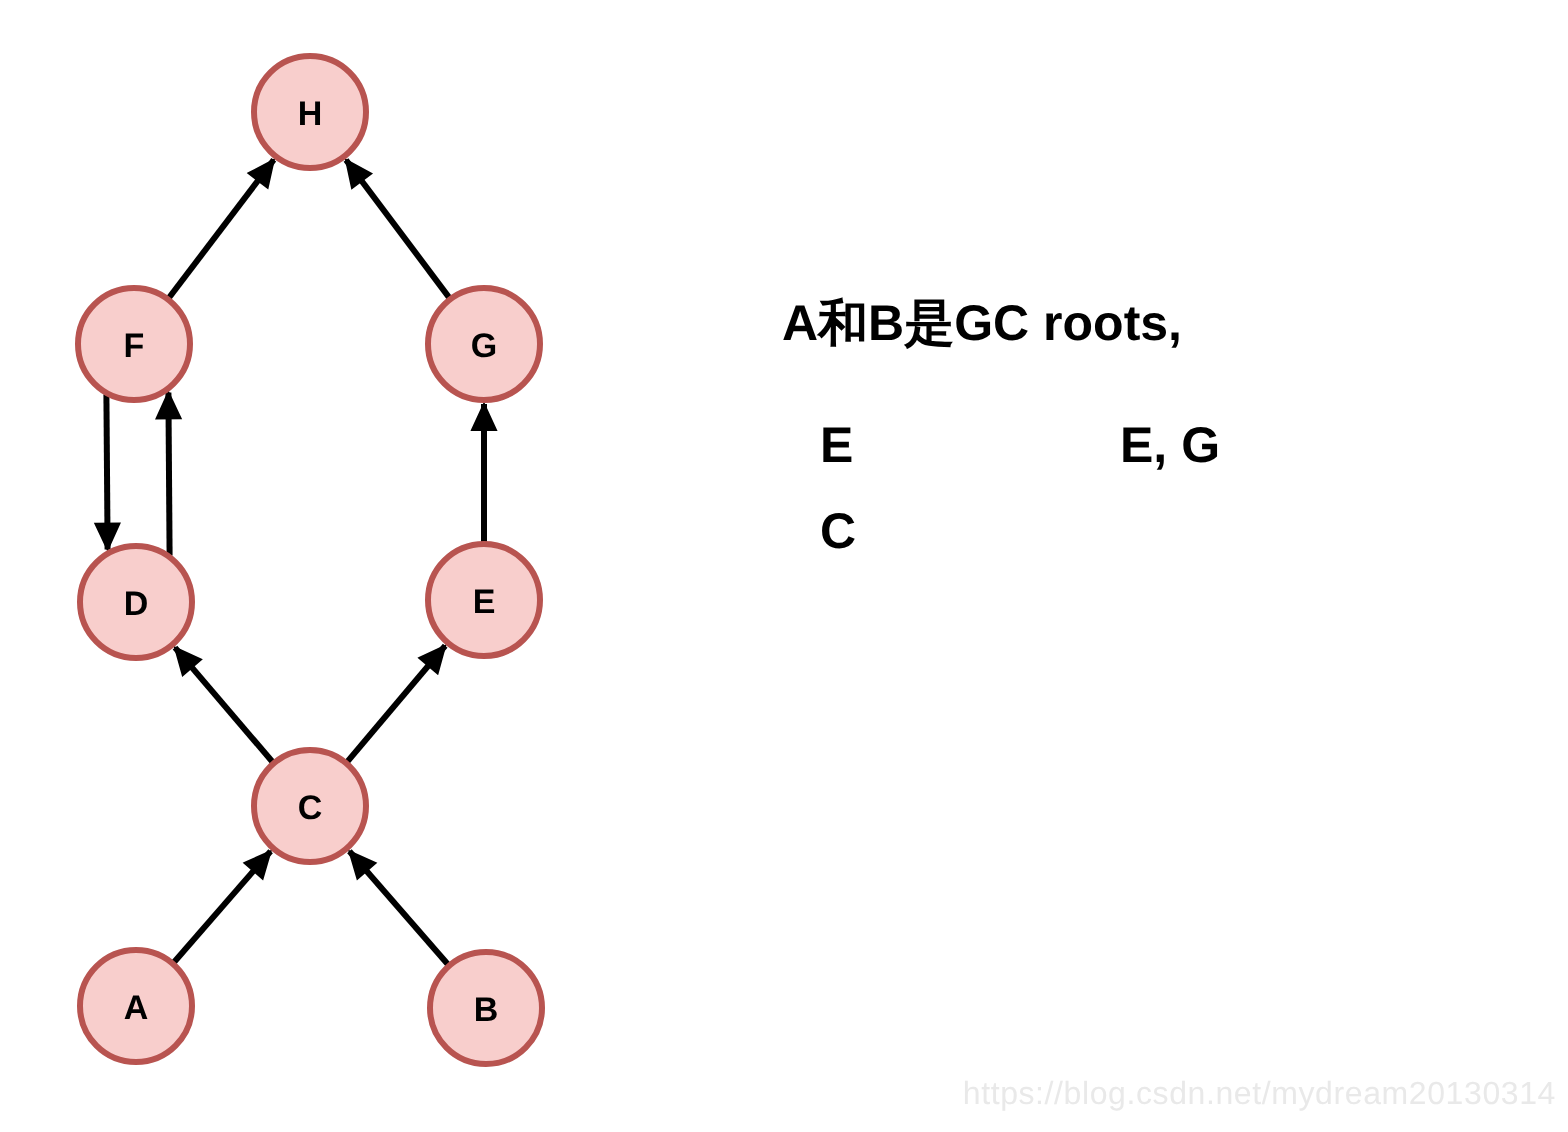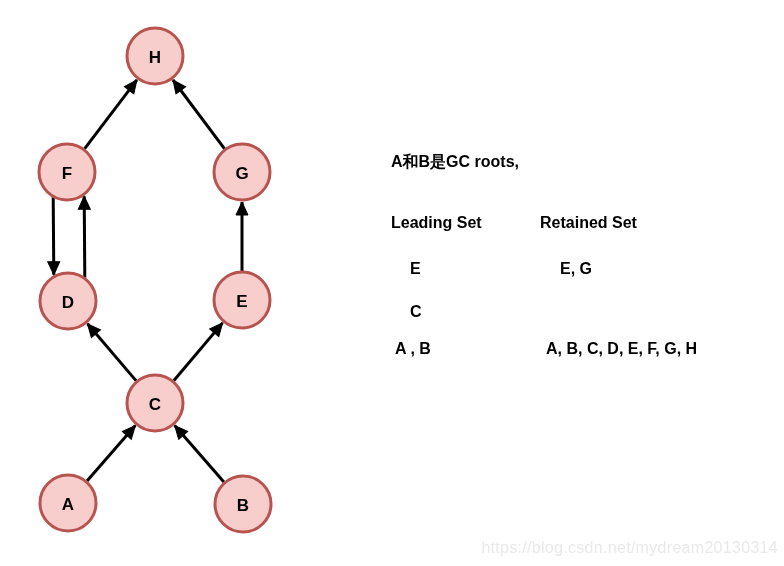--- a/index.html
+++ b/index.html
@@ -15,21 +15,21 @@
   .graph-svg { position: absolute; left: 0; top: 0; }
   .edge { stroke: #000; stroke-width: 3; fill: none; }
   .node-circle { stroke-width: 3; }
   .node-label {
     font-family: "Liberation Sans", sans-serif;
     font-weight: bold; font-size: 17px; fill: #000;
     text-anchor: middle; dominant-baseline: central;
   }
   .panel {
     position: absolute; left: 391px; top: 150px; width: 392px;
-    font-size: 16px; font-weight: bold; line-height: 24px;
+    font-size: 25px; font-weight: bold; line-height: 24px;
     white-space: nowrap;
   }
   .panel-title { margin: 0; }
   .set-table { margin-top: 37px; }
   .trow { display: flex; }
   .lead-cell { width: 149px; flex: 0 0 149px; }
   .trow.r1 { margin-top: 22px; }
   .trow.r1 .lead-cell { padding-left: 19px; }
   .trow.r1 .ret-cell  { padding-left: 20px; }
   .trow.r2 { margin-top: 19px; }
@@ -97,31 +97,23 @@
       <g>
         <circle cx="243" cy="504" r="28" fill="#f8cecc" stroke="#b85450" class="node-circle"></circle>
         <text x="243" y="505" class="node-label">B</text>
       </g>
     </g>
 </svg>
 
 <div class="panel">
   <div class="panel-title">A和B是GC roots,</div>
   <div class="set-table">
-    <div class="trow hdr">
-      <div class="lead-cell">Leading Set</div>
-      <div class="ret-cell">Retained Set</div>
-    </div>
     <div class="trow r1">
       <div class="lead-cell">E</div>
       <div class="ret-cell">E, G</div>
     </div>
     <div class="trow r2">
       <div class="lead-cell">C</div>
     </div>
-    <div class="trow r3">
-      <div class="lead-cell">A , B</div>
-      <div class="ret-cell">A, B, C, D, E, F, G, H</div>
-    </div>
   </div>
 </div>
 
 <div class="watermark">https://blog.csdn.net/mydream20130314</div>
 
 </body></html>

